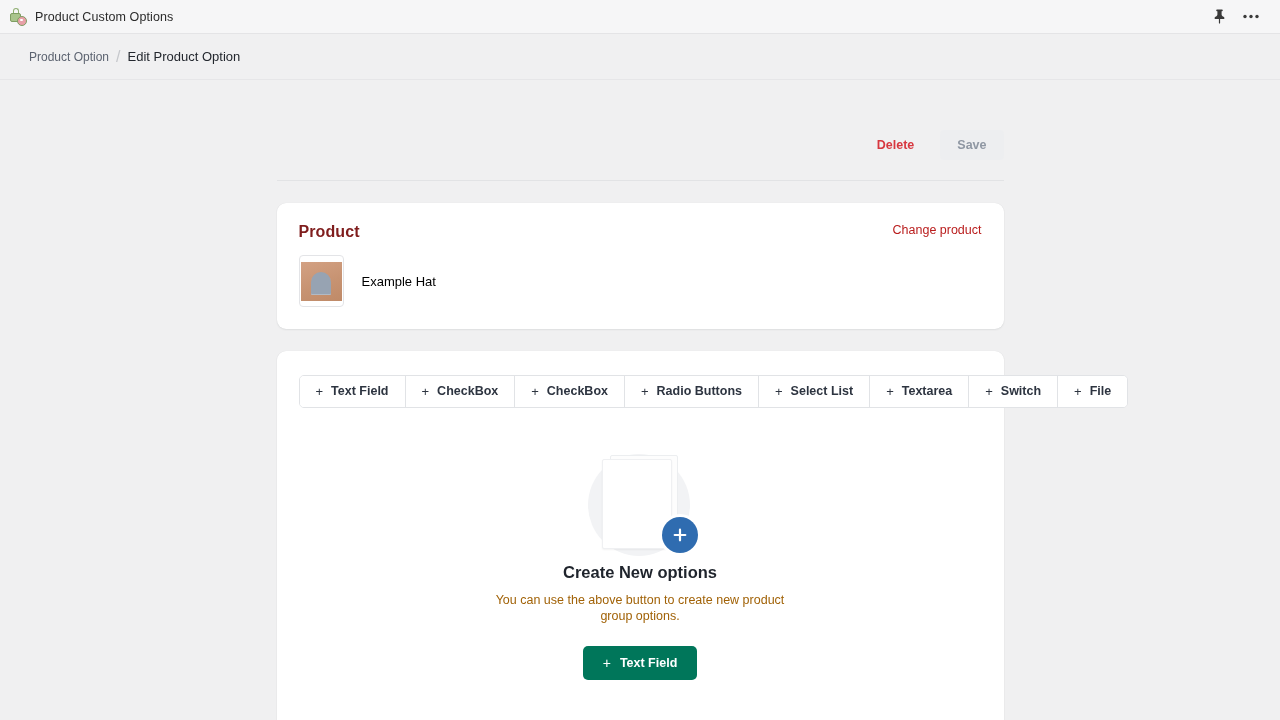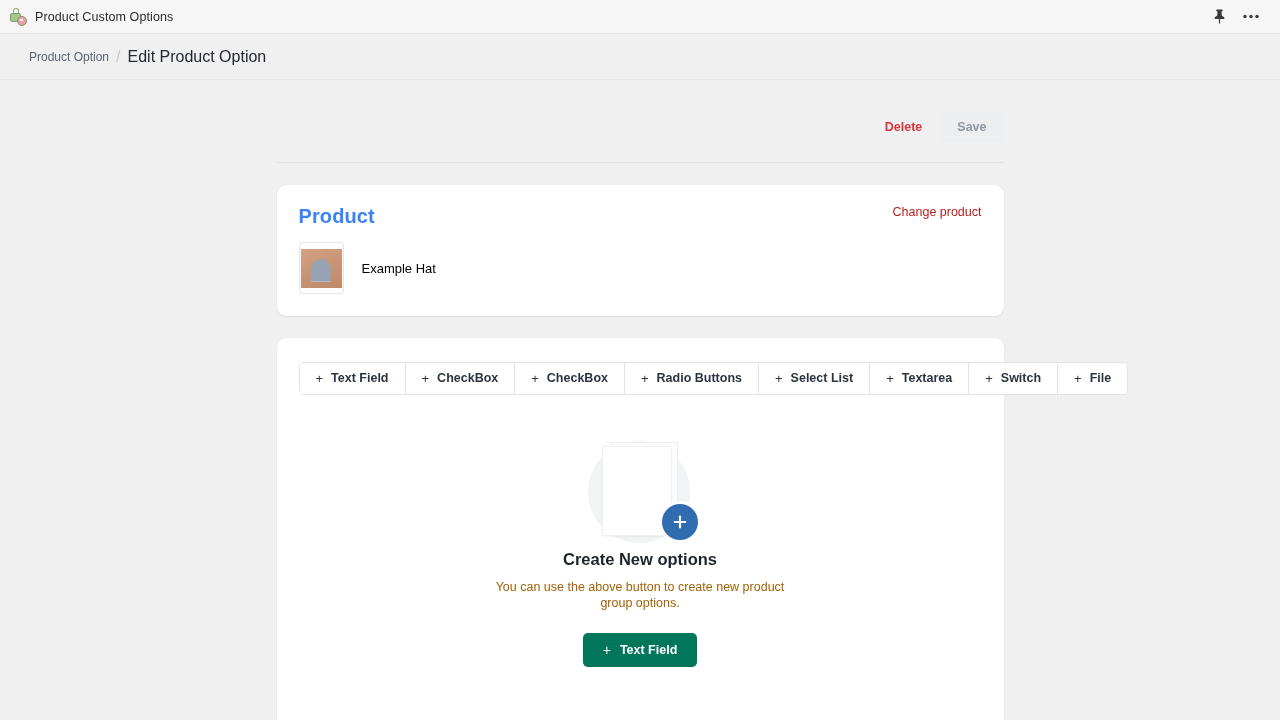--- a/index.html
+++ b/index.html
@@ -84,37 +84,37 @@
     font-size: 12px;
     color: #5c6370;
     font-weight: 400;
   }
   .crumb-sep {
     font-size: 16px;
     color: #c6c8cc;
     margin: 0 7px;
   }
   .crumb-current {
-    font-size: 16px;
+    font-size: 13px;
     color: #23272e;
     font-weight: 400;
   }
 
   
   .content {
     padding-top: 0px;
   }
   .actions-row {
     width: 727px;
-    margin: 0 auto;
+    margin: 18px auto;
     padding-top: 32px;
     display: flex;
     justify-content: flex-end;
     align-items: center;
-    gap: 8px;
+    gap: 16px;
   }
   .btn-delete {
     background: none; border: none;
     color: #d7373f;
     font-family: inherit;
     font-size: 12.5px;
     font-weight: 700;
     padding: 7px 10px;
     cursor: pointer;
     border-radius: 4px;
@@ -145,23 +145,23 @@
     border-radius: 9px;
     box-shadow: 0 1px 2px rgba(20,25,35,.07), 0 0 1px rgba(20,25,35,.10);
   }
   .product-card { padding: 20px 22px 22px 22px; }
   .product-head {
     display: flex;
     align-items: flex-start;
     justify-content: space-between;
   }
   .product-title {
-    font-size: 20px;
-    font-weight: 700;
-    color: #3b82f6;
+    font-size: 16px;
+    font-weight: 700;
+    color: #7f1d1d;
     letter-spacing: .1px;
   }
   .change-link {
     font-size: 12.5px;
     color: #b91c1c;
     text-decoration: none;
     cursor: pointer;
   }
   .product-row {
     display: flex;

